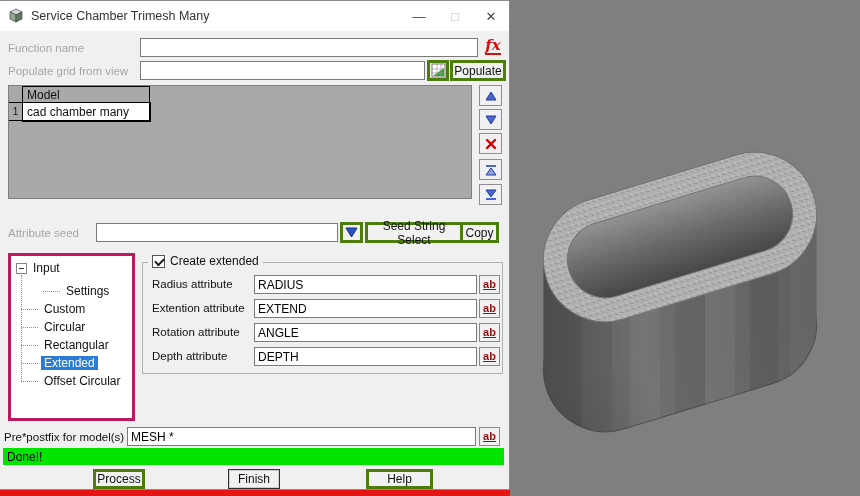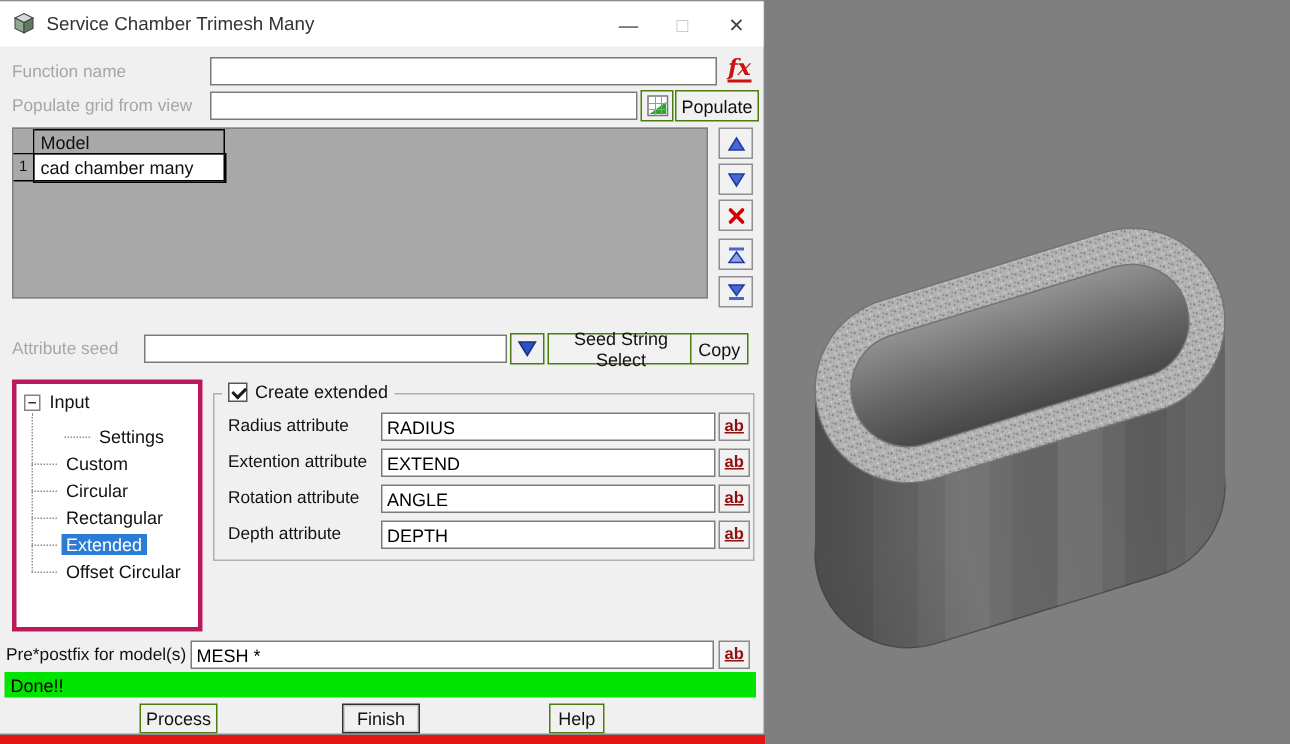--- a/index.html
+++ b/index.html
@@ -16,21 +16,21 @@
   .title-text { margin-left:7px; font-size:12.5px; color:#333; }
   .tb-controls { margin-left:auto; display:flex; height:30px; }
   .tb-btn { width:36px; height:30px; display:flex; align-items:center; justify-content:center;
             font-size:13px; color:#444; }
   .tb-btn.disabled { color:#c0c0c0; }
 
   .lbl { position:absolute; font-size:11.5px; color:#a6a6a6; white-space:nowrap; }
   .lbl.dark { color:#111; }
   .txt { position:absolute; height:19px; border:1px solid #7a7a7a; background:#fff;
          font-family:"Liberation Sans",sans-serif; font-size:12px; padding:0 3px; }
-  .btn { position:absolute; height:21px; background:#f1f1f1; border:1px solid #4d7c0f;
+  .btn { position:absolute; height:21px; background:#f1f1f1; border:3px solid #4d7c0f;
          font-family:"Liberation Sans",sans-serif; font-size:12px; color:#111;
          display:flex; align-items:center; justify-content:center; }
   .btn.default { border:1px solid #2f2f2f; box-shadow:inset 0 0 0 1px #cfcfcf; }
 
   .fx-btn { position:absolute; left:482px; top:34px; width:22px; height:22px; background:transparent;
             display:flex; align-items:center; justify-content:center; }
   .fx-glyph { font-family:"DejaVu Serif", serif; font-style:italic; font-weight:bold;
               font-size:15px; color:#cc1111; border-bottom:2px solid #cc1111; line-height:15px; }
 
   .ab-btn { position:absolute; width:21px; height:19px; background:#f1f1f1; border:1px solid #8a8a8a;
@@ -290,18 +290,18 @@
     <div class="ab-btn" style="left:479px; top:426px;">
       <span class="ab-glyph">ab</span>
     </div>
 
     <div class="status" style="background: rgb(0, 228, 0);">
       <span>Done!!</span>
     </div>
 
     <button class="btn" style="left:93px; top:468px; width:52px; height:20px;">Process</button>
     <button class="btn default" style="left:228px; top:468px; width:52px; height:20px;">Finish</button>
-    <button class="btn" style="left:366px; top:468px; width:37px; height:20px;">Help</button>
+    <button class="btn" style="left:366px; top:468px; width:67px; height:20px;">Help</button>
   </div>
 
   <div class="redstrip"></div>
 
 </div>
 
 </body></html>

